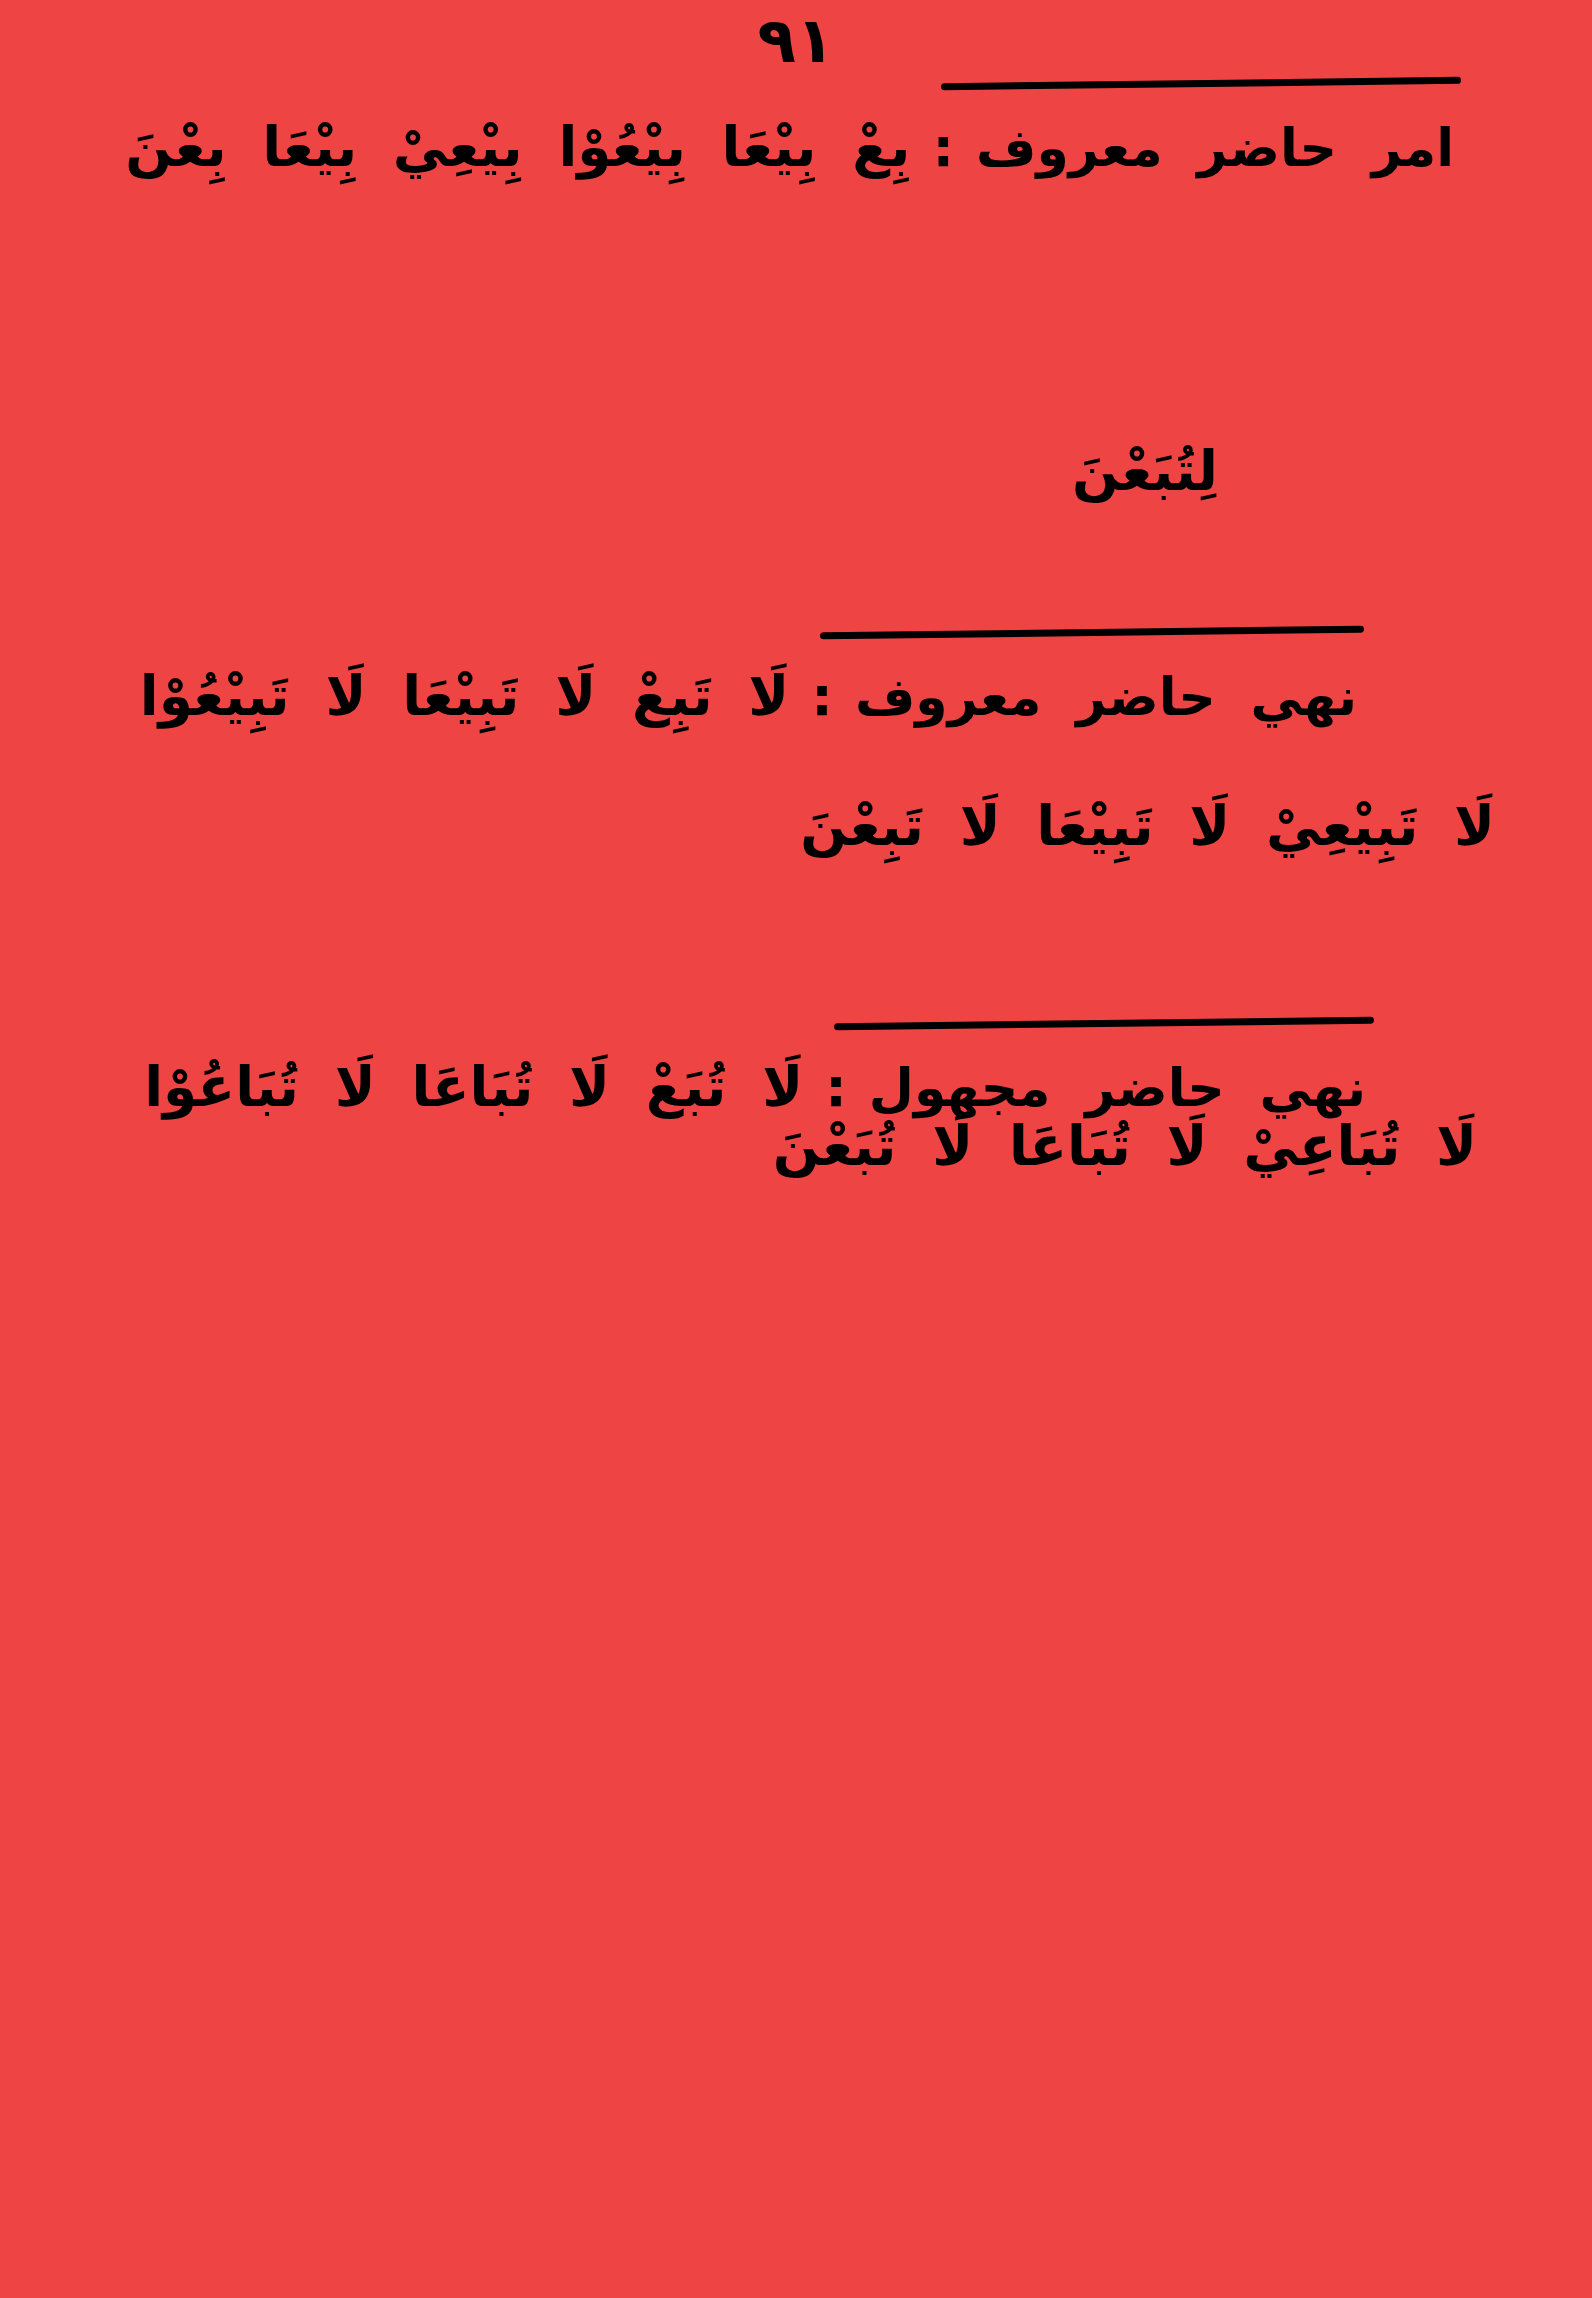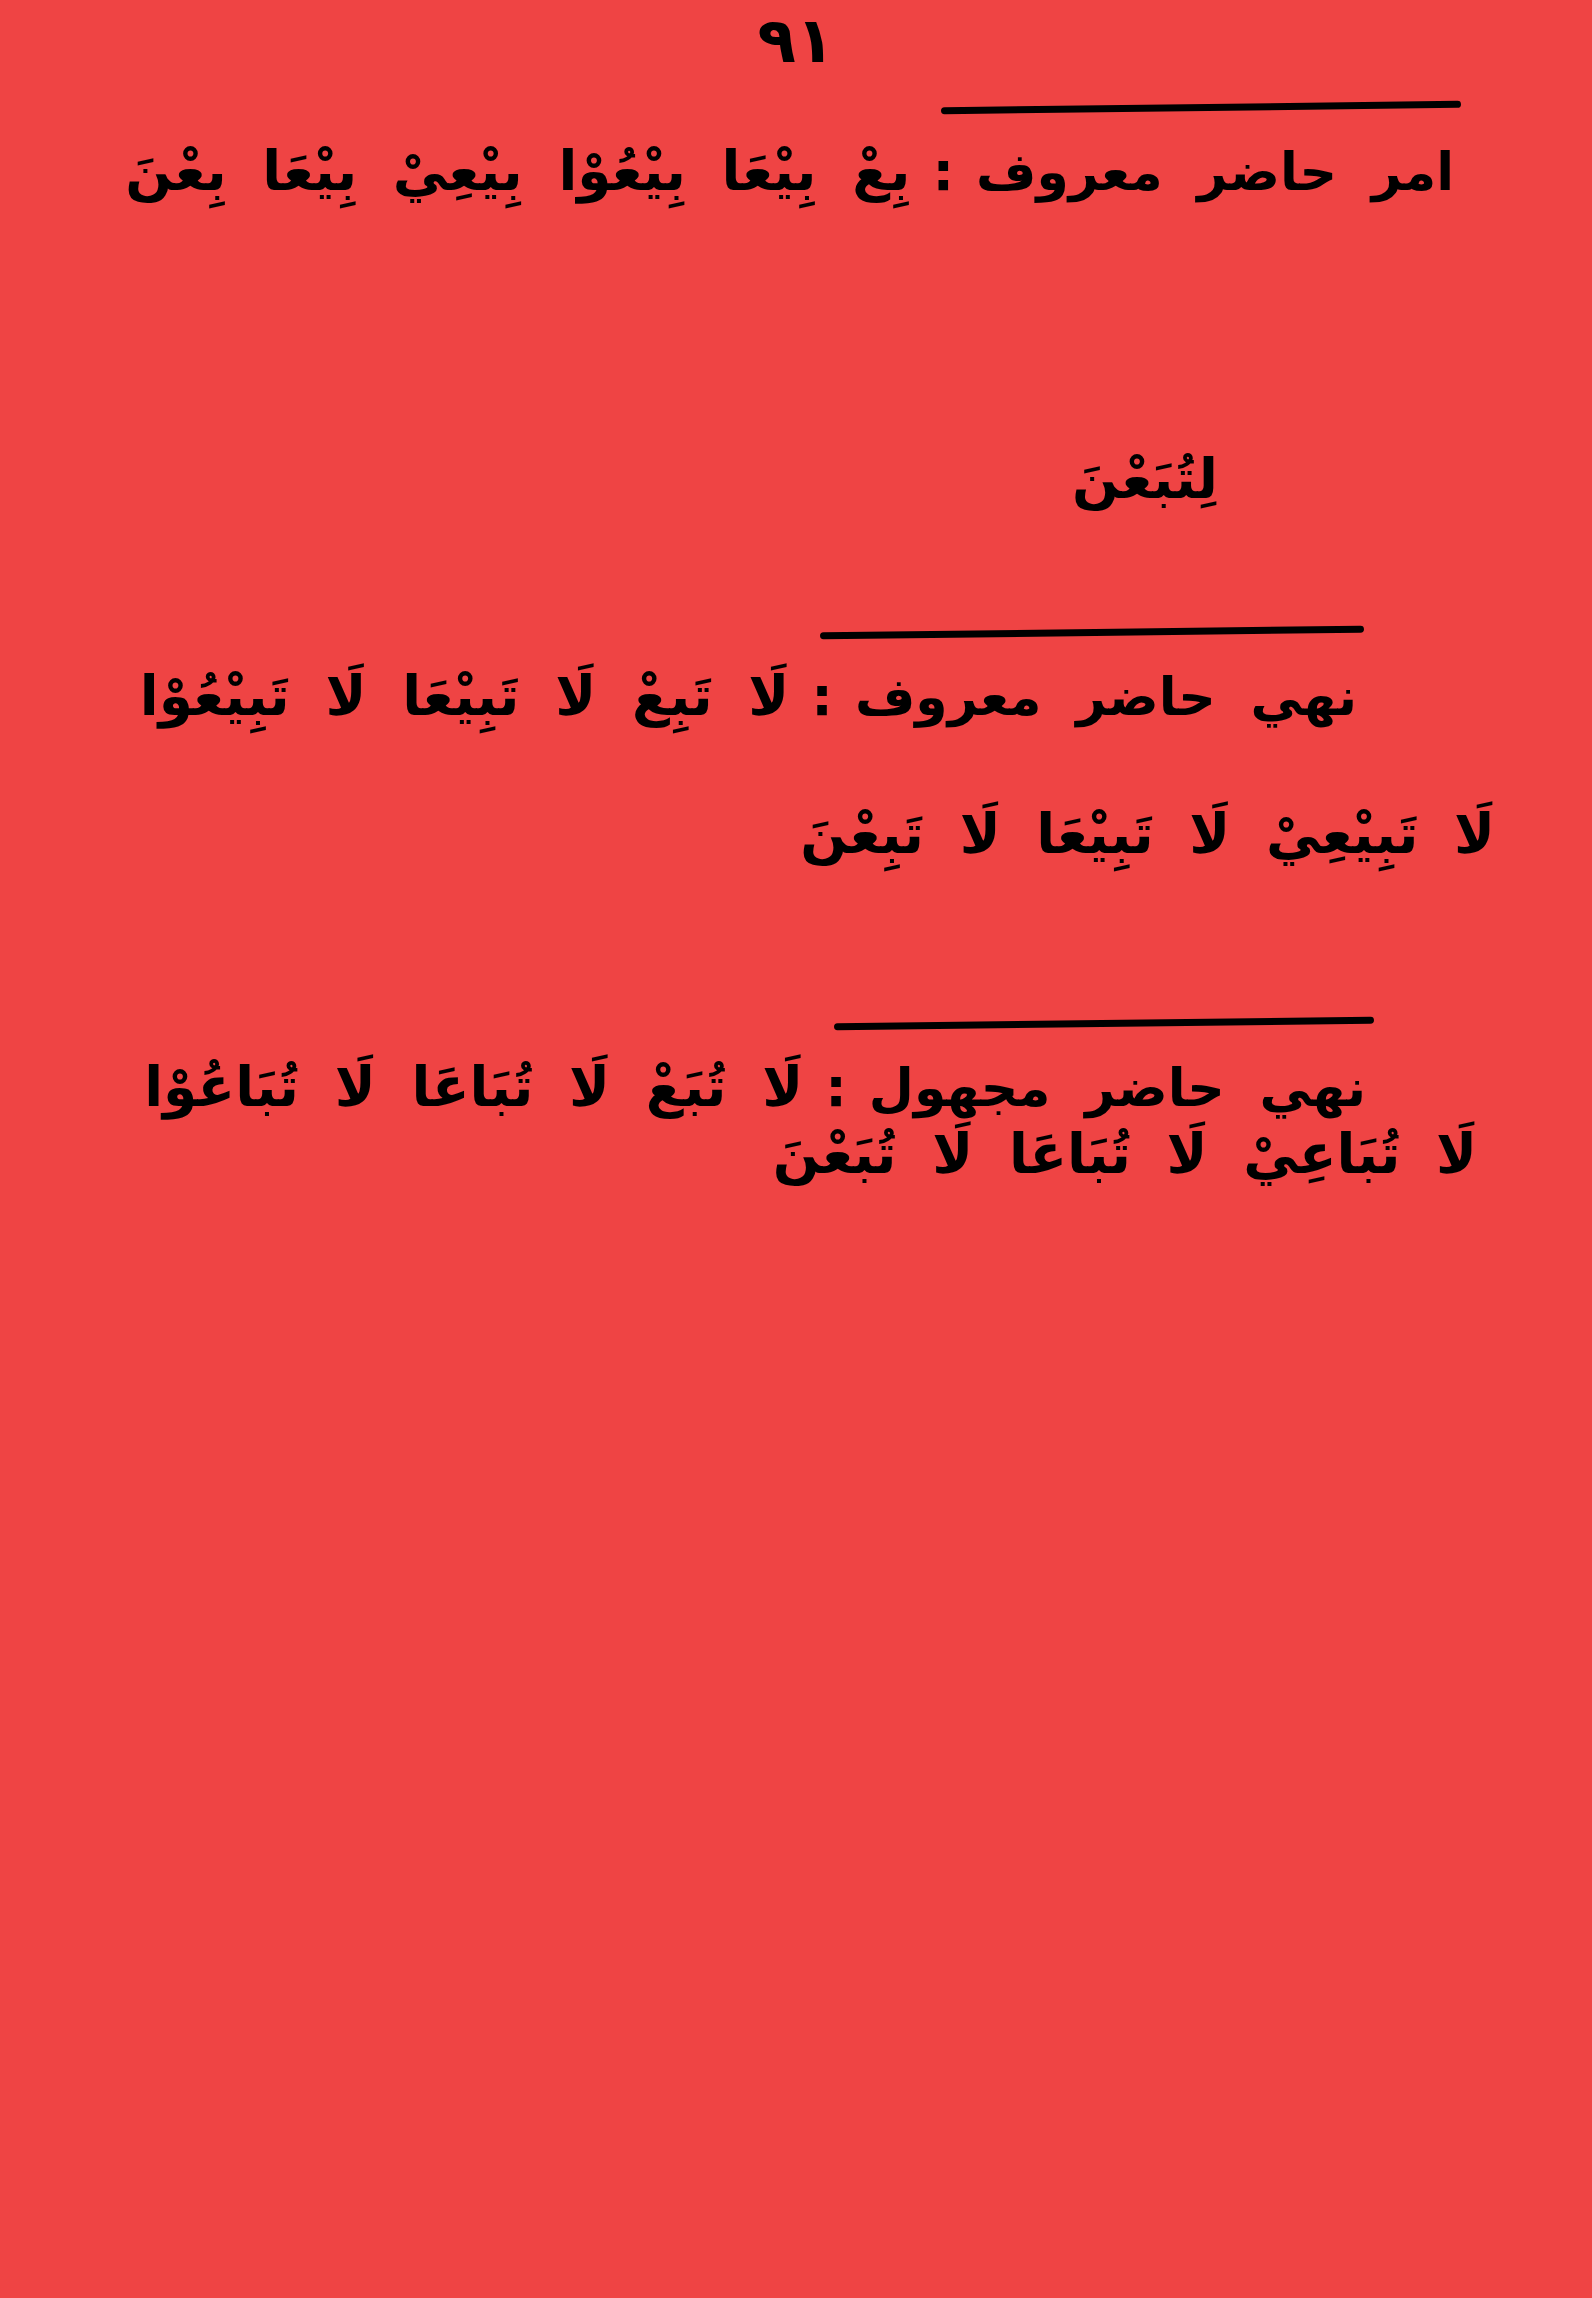--- a/index.html
+++ b/index.html
@@ -58,31 +58,30 @@
     margin: 0 22px;
     font-size: 54px;
   }
   .cont {
     position: absolute;
     white-space: nowrap;
     font-size: 55px;
     font-weight: bold;
     word-spacing: 16.6px;
     line-height: 1.35;
-    margin-top: 8px;
   }
 </style>
 </head>
 <body>
 
 <div class="page">
 
   <div class="pageno">٩١</div>
 
-  <div class="line" style="top:104px; right:138px;">
+  <div class="line" style="top:80px; right:138px;">
     <span class="heading">امر حاضر معروف</span><span class="colon">:</span><span>بِعْ بِيْعَا بِيْعُوْا بِيْعِيْ بِيْعَا بِعْنَ</span>
   </div>
 
   <div class="cont" style="top:434px; right:374px;">لِتُبَعْنَ</div>
 
   <div class="line" style="top:629px; right:235px;">
     <span class="heading">نهي حاضر معروف</span><span class="colon">:</span><span>لَا تَبِعْ لَا تَبِيْعَا لَا تَبِيْعُوْا</span>
   </div>
   <div class="cont" style="top:789px; right:97px;">لَا تَبِيْعِيْ لَا تَبِيْعَا لَا تَبِعْنَ</div>
 

